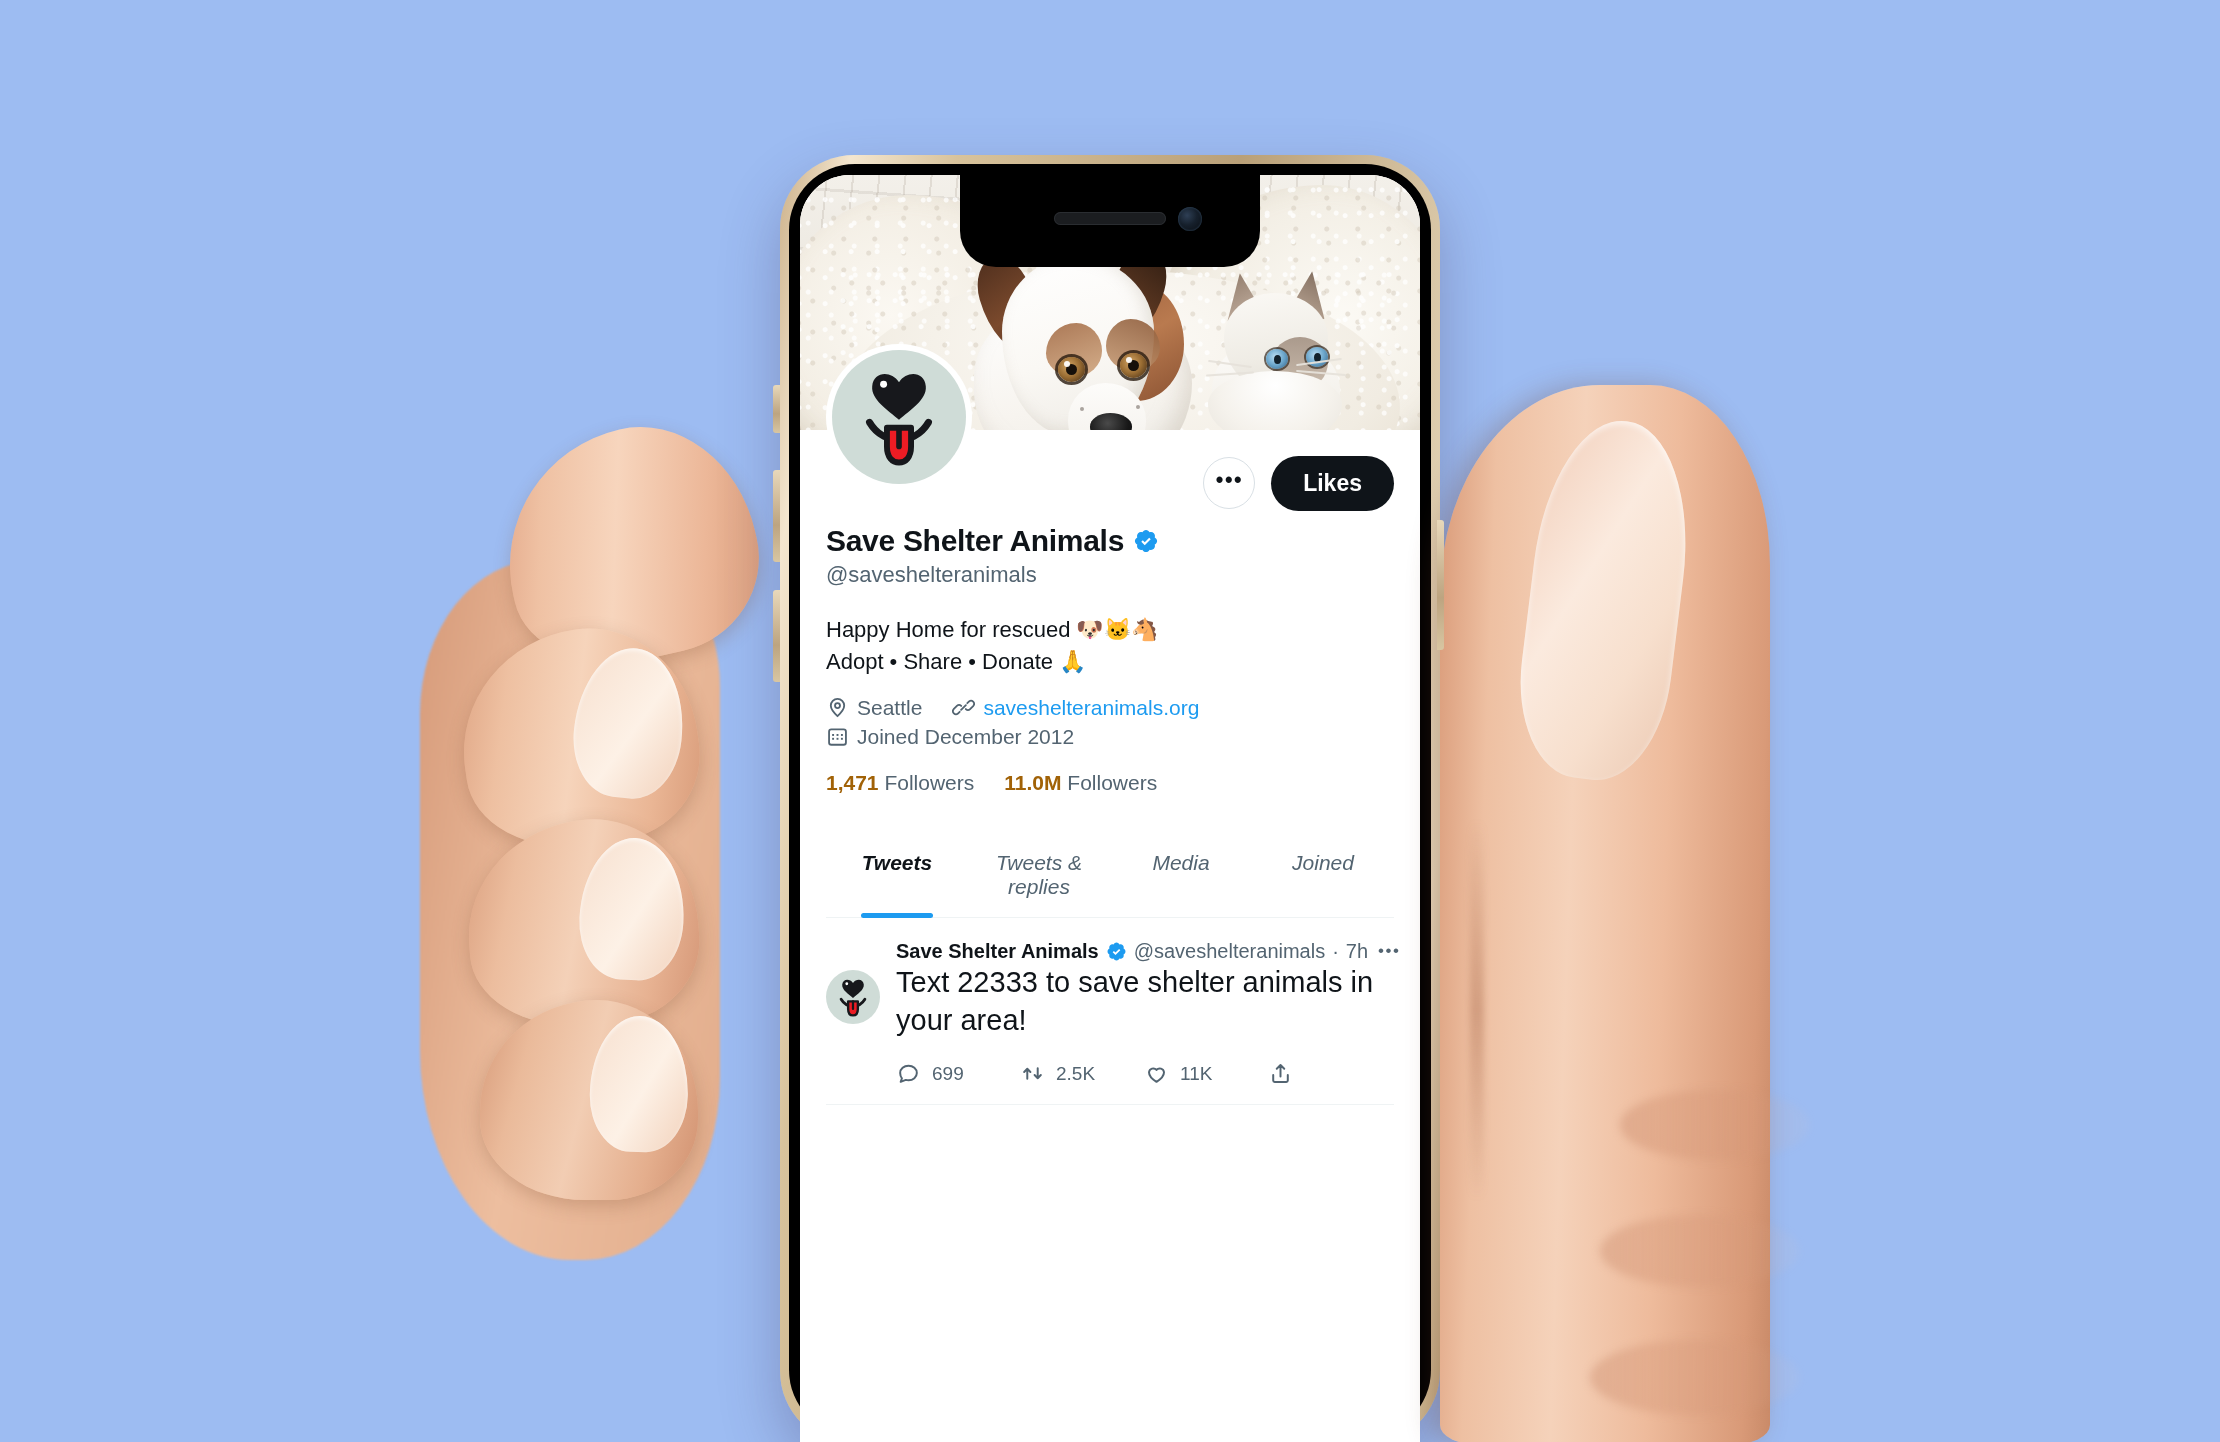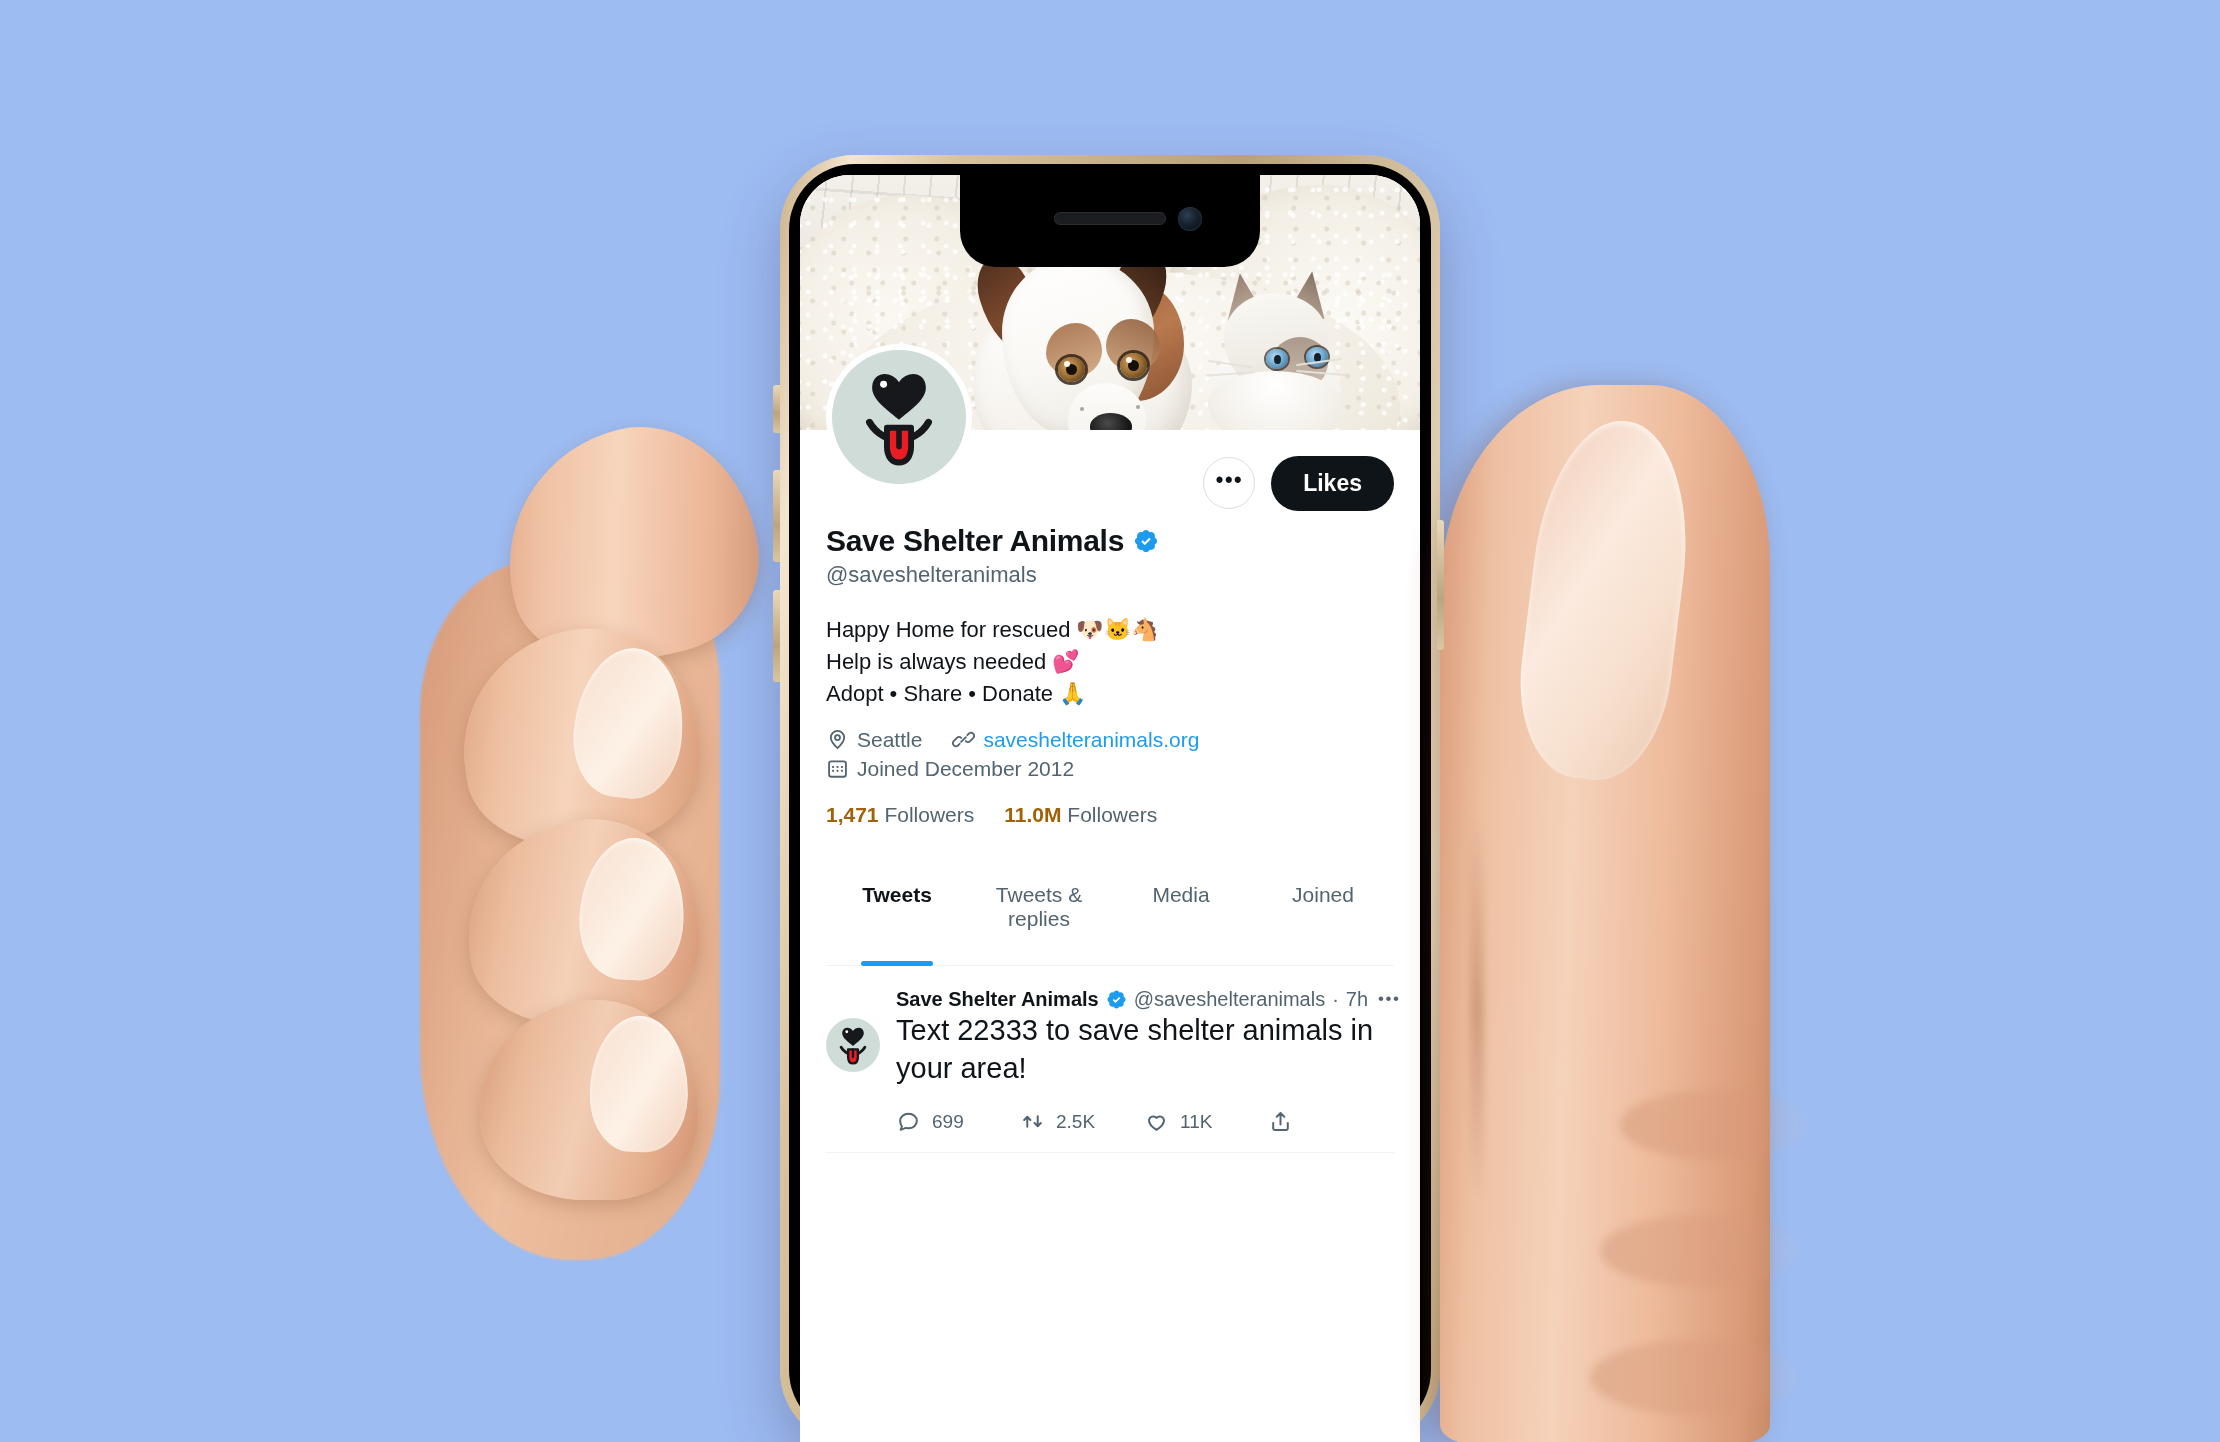--- a/index.html
+++ b/index.html
@@ -362,22 +362,22 @@
 
   #stats { margin-top:22px; font-size:21px; color:#536471; display:flex; gap:30px; }
   #stats b { color:#a16207; }
 
   
   #tabs {
     display:flex; margin-top:36px;
     border-bottom:1.5px solid #eff3f4;
   }
   .tab {
-    flex:1; text-align:center; padding:20px 0 34px;
-    font-size:21px; color:#536471; position:relative; cursor:pointer;
+    flex:1; text-align:center; padding:20px 0 18px;
+    font-size:21px; color:#536471; position:relative; cursor:pointer;font-style:italic;
   }
   .tab.active { color:#0f1419; font-weight:bold; }
   .tab.active::after {
     content:""; position:absolute; left:50%; transform:translateX(-50%);
     bottom:-1.5px; width:72px; height:5px; background:#1d9bf0; border-radius:3px;
   }
 
   
   #tweet { display:flex; gap:16px; padding:22px 0 18px; border-bottom:1.5px solid #eff3f4; }
   #tweet-avatar { width:54px; height:54px; border-radius:50%; flex:none; position:relative; overflow:hidden; background:#cfdcd7; margin-top:30px; }
@@ -499,21 +499,20 @@
           <span id="display-name">Save Shelter Animals</span>
           <svg class="verified" viewBox="0 0 24 24">
             <path fill="#1d9bf0" d="M22.25 12c0-1.43-.88-2.67-2.19-3.34.46-1.39.2-2.9-.81-3.91s-2.52-1.27-3.91-.81C14.67 2.63 13.43 1.75 12 1.75s-2.67.88-3.34 2.19c-1.39-.46-2.9-.2-3.91.81s-1.27 2.52-.81 3.91C2.63 9.33 1.75 10.57 1.75 12s.88 2.67 2.19 3.34c-.46 1.39-.2 2.9.81 3.91s2.52 1.27 3.91.81c.67 1.31 1.91 2.19 3.34 2.19s2.67-.88 3.34-2.19c1.39.46 2.9.2 3.91-.81s1.27-2.52.81-3.91c1.31-.67 2.19-1.91 2.19-3.34z"></path>
             <path fill="#fff" d="M10.84 15.97l-3.2-3.2 1.41-1.41 1.79 1.79 4.11-4.11 1.41 1.41-5.52 5.52z"></path>
           </svg>
         </div>
         <div id="handle">@saveshelteranimals</div>
 
         <div id="bio">
           <div>Happy Home for rescued 🐶🐱🐴</div>
-          <div>Help is always needed 💕</div>
           <div>Adopt • Share • Donate 🙏</div>
         </div>
 
         <div id="meta">
           <div class="meta-line">
             <svg class="meta-icon" viewBox="0 0 24 24">
               <path fill="none" stroke="#536471" stroke-width="1.9" d="M12 21s7-6.4 7-11a7 7 0 10-14 0c0 4.6 7 11 7 11z"></path>
               <circle cx="12" cy="10" r="2.6" fill="none" stroke="#536471" stroke-width="1.9"></circle>
             </svg>
             <span>Seattle</span>

